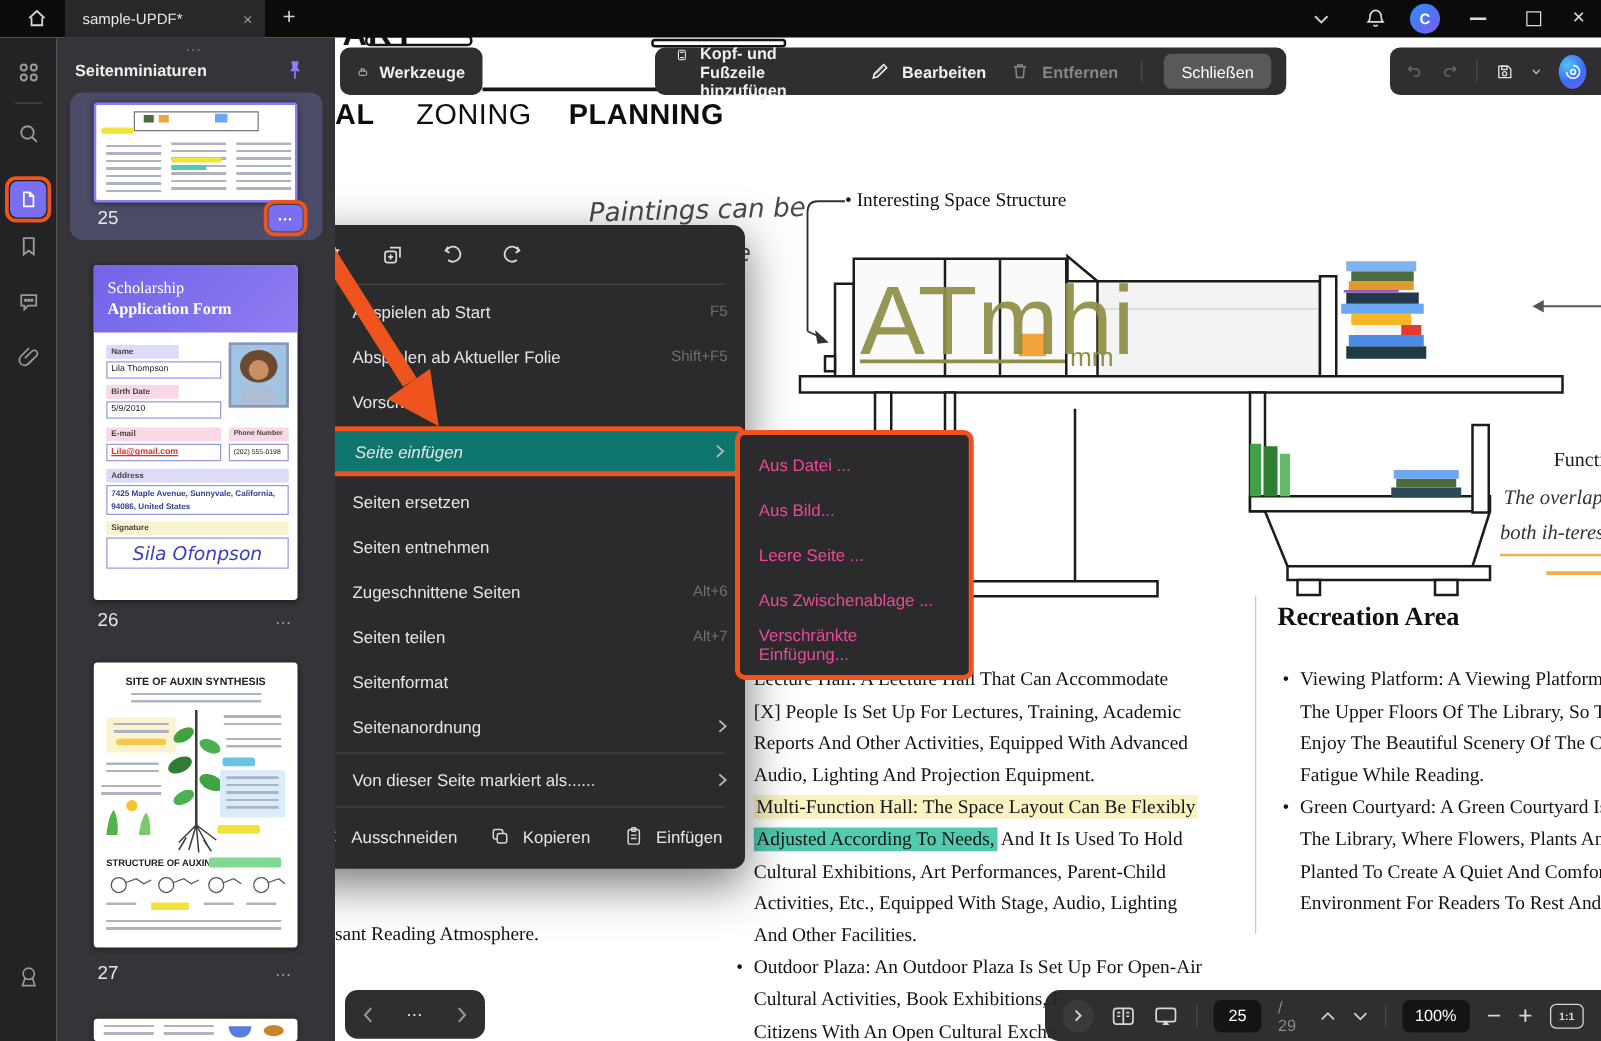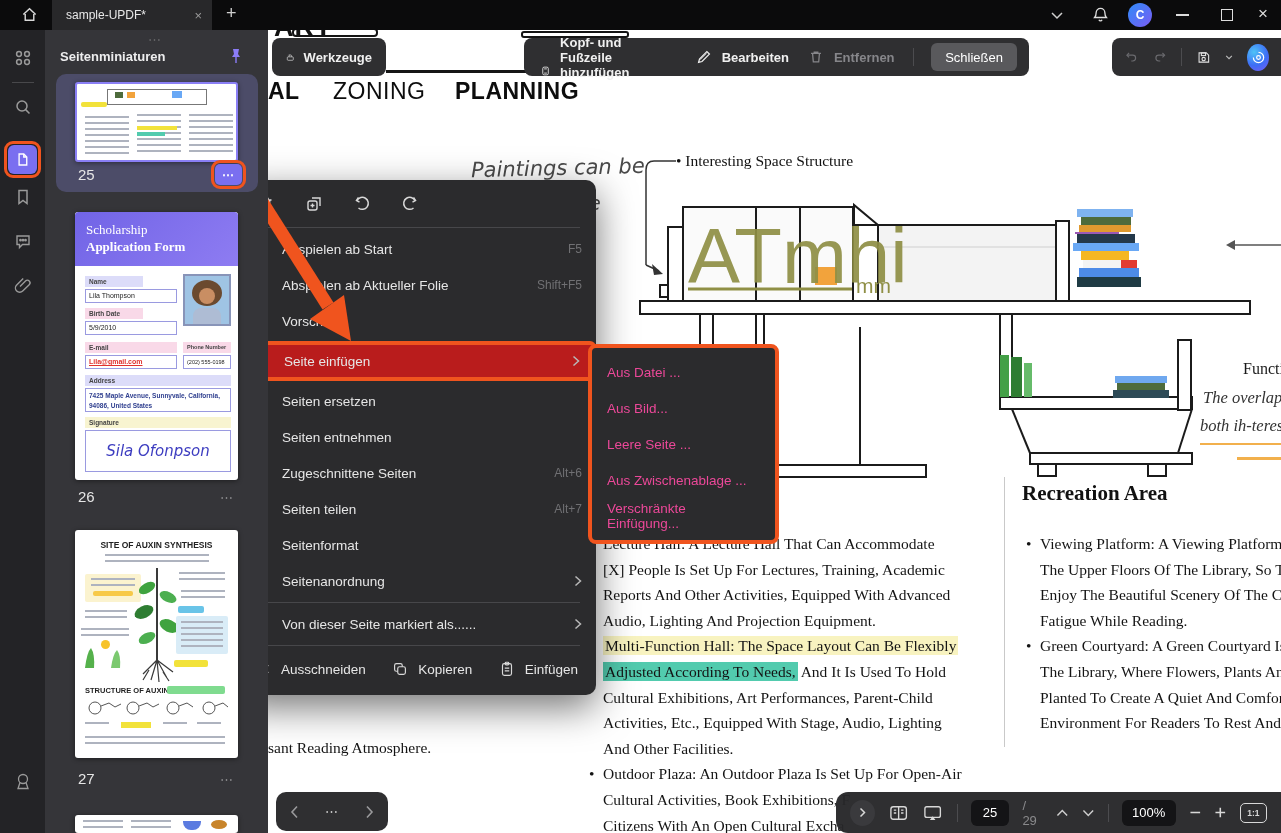--- a/index.html
+++ b/index.html
@@ -39,21 +39,21 @@
   .btn-close { background:#59595c; border-radius:6px; height:28px; padding:0 14px; display:flex; align-items:center; font-size:13px; color:#fff; }
 
   
   .cm { position:absolute; left:236px; top:180px; width:360px; background:#2b2b2d; border-radius:10px;
         box-shadow:0 12px 38px rgba(0,0,0,.55); padding:10px 0 6px; z-index:40; }
   .cm-icons { display:flex; gap:28px; padding:4px 20px 10px; }
   .cm-div { height:1px; background:#47474a; margin:3px 16px; }
   .mi { display:flex; align-items:center; height:36px; padding:0 14px; color:#e6e6e6; font-size:13.5px; gap:13px; }
   .mi .lbl { flex:1; }
   .mi .sc { color:#707073; font-size:12px; }
-  .mi-hl { background:#b91c1c; outline:4px solid #F0541E; outline-offset:-2px; border-radius:4px; margin:4px 2px; }
+  .mi-hl { background:#0f766e; outline:4px solid #F0541E; outline-offset:-2px; border-radius:4px; margin:4px 2px;font-style:italic; }
   .cm-bottom { display:flex; justify-content:space-between; align-items:center; height:40px; padding:0 18px; }
   .cm-act { display:flex; align-items:center; gap:9px; color:#e6e6e6; font-size:13.5px; }
   .ic { flex:none; }
 
   
   .sm { position:absolute; left:588px; top:344px; width:191px; background:#2b2b2d; border:4px solid #F0541E;
         border-radius:8px; padding:6px 0; z-index:45; }
   .smi { height:36px; display:flex; align-items:center; padding:0 15px; color:#ec4899; font-size:13.5px; }
 
   
@@ -299,21 +299,21 @@
     <div class="abs chip" style="left:10px;top:130px;width:92px;background:#F9D9E8;">E-mail</div>
     <div class="abs fbox" style="left:10px;top:143px;width:92px;height:14px;color:#E0312E;font-weight:bold;text-decoration:underline;">Lila@gmail.com</div>
     <div class="abs chip" style="left:108px;top:130px;width:48px;background:#F9D9E8;font-size:5.5px;">Phone Number</div>
     <div class="abs fbox" style="left:108px;top:143px;width:48px;height:14px;font-size:5.5px;">(202) 555-0198</div>
     <div class="abs chip" style="left:10px;top:163px;width:146px;background:#DCDCF9;">Address</div>
     <div class="abs fbox" style="left:10px;top:176px;width:146px;height:24px;white-space:normal;font-size:6.5px;color:#2f3f8f;font-weight:bold;line-height:10px;padding-top:2px;">
       <span>7425 Maple Avenue, Sunnyvale, California,</span><br>
       <span>94086, United States</span>
     </div>
     <div class="abs chip" style="left:10px;top:205px;width:146px;background:#F8F4D0;">Signature</div>
-    <div class="abs" style="left:10px;top:218px;width:146px;height:42px;border:1px solid #9a9ae0;display:flex;align-items:center;justify-content:center;">
+    <div class="abs" style="left:10px;top:218px;width:146px;height:25px;border:1px solid #9a9ae0;display:flex;align-items:center;justify-content:center;">
       <span class="hand" style="font-size:15px;color:#3d3dc0;">Sila Ofonpson</span>
     </div>
   </div>
   <div class="abs thumbnum" style="left:33px;top:458px;">26</div>
   <div class="abs thumbdots" style="left:175px;top:460px;">⋯</div>
 
   <div class="card abs" style="left:30px;top:500px;width:163px;height:228px;">
     <div style="text-align:center;font-size:8.5px;font-weight:bold;color:#222;margin-top:10px;">SITE OF AUXIN SYNTHESIS</div>
     <div class="lines" style="width:104px;height:8px;margin:4px auto 0;"></div>
     <div class="abs" style="left:10px;top:44px;width:56px;height:28px;background:#FBF3CF;border-radius:2px;">
@@ -375,21 +375,21 @@
 <div class="bar" style="left:272px;top:38px;width:114px;height:38px;padding:0 14px;gap:9px;">
   <svg width="19" height="19" viewBox="0 0 20 20" fill="none" stroke="#f0f0f0" stroke-width="1.4">
     <rect x="3" y="8.5" width="14" height="8" rx="2"></rect>
       <path d="M7 8.5 V7 a3 3 0 0 1 6 0 v1.5"></path>
     <path d="M5.5 5 l.7 -1.5 M8 3.8 l.4 -1.2" stroke-width="1"></path>
   </svg>
   <span class="lab">Werkzeuge</span>
 </div>
 
 <div class="bar" style="left:524px;top:38px;width:505px;height:38px;padding:0 12px 0 16px;gap:18px;">
-  <div style="display:flex;align-items:flex-end;gap:9px;">
+  <div style="display:flex;align-items:flex-start;gap:9px;">
     <svg width="18" height="18" viewBox="0 0 20 20" fill="none" stroke="#f0f0f0" stroke-width="1.5">
       <rect x="5" y="3" width="10" height="14" rx="2.5"></rect>
         <path d="M7.5 6.2 h5 M7.5 13.8 h5"></path>
     </svg>
     <span class="lab">Kopf- und Fußzeile hinzufügen</span>
   </div>
   <div style="display:flex;align-items:center;gap:9px;">
     <svg width="18" height="18" viewBox="0 0 20 20" fill="none" stroke="#f0f0f0" stroke-width="1.4">
       <path d="M4 16 l1 -3.8 L13.2 4 l2.8 2.8 -8.2 8.2 z"></path>
         <path d="M6 13 l7 -7" stroke-width=".8"></path>

